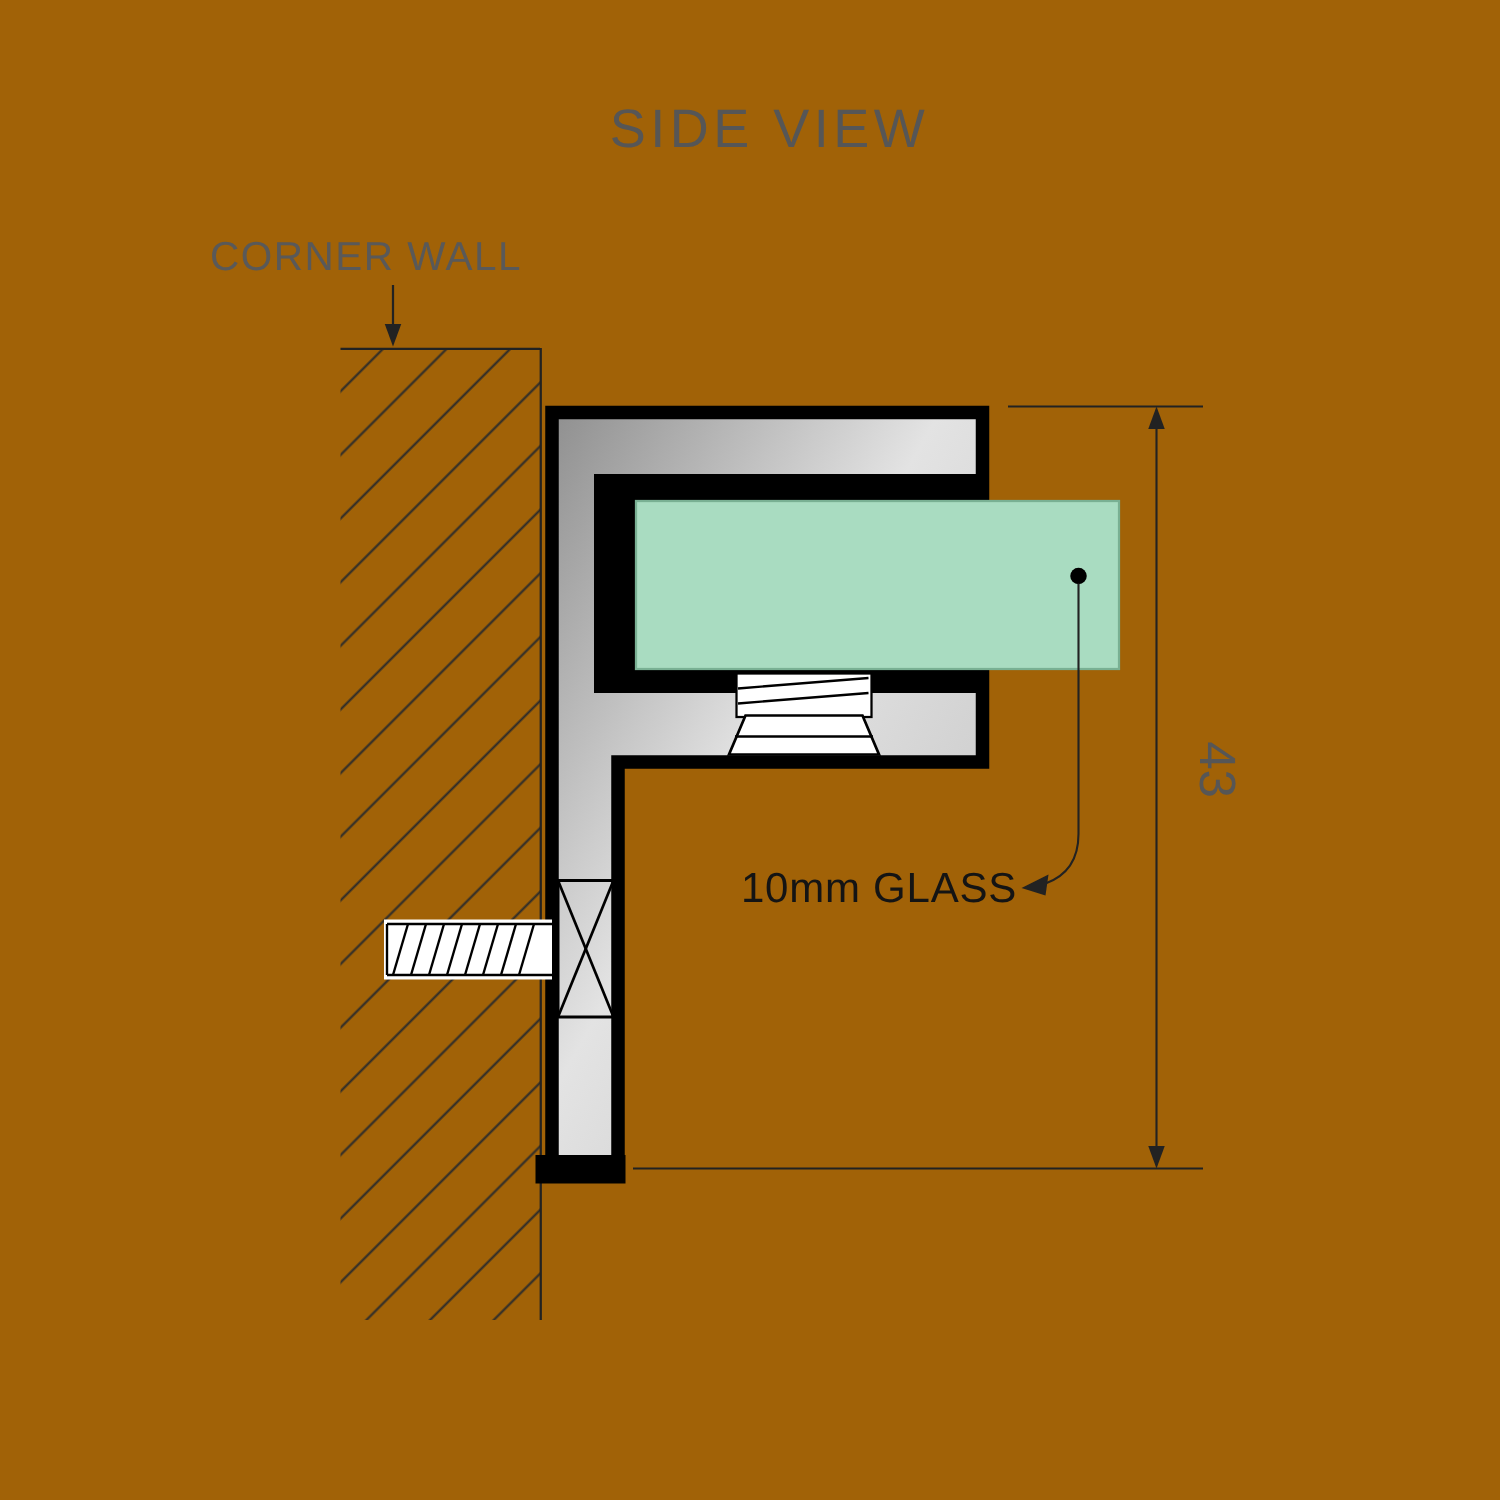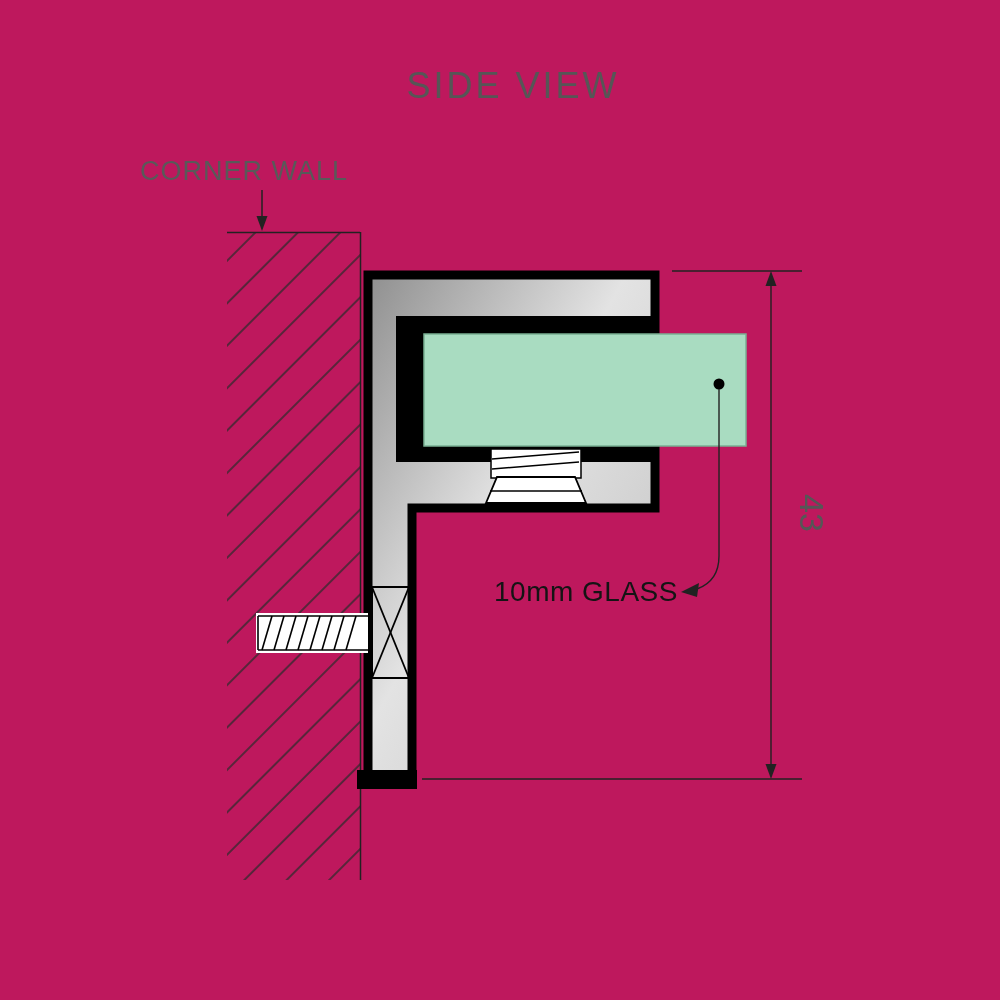--- a/index.html
+++ b/index.html
@@ -4,21 +4,21 @@
 <style>
   html, body {
     margin: 0;
     padding: 0;
     background: #ffffff;
   }
   .canvas {
     position: relative;
     width: 1000px;
     height: 1000px;
-    background: #be185d;
+    background: #a16207;
     font-family: "Liberation Sans", sans-serif;
   }
   svg { display: block; }
   text {
     font-family: "Liberation Sans", sans-serif;
   }
   .title-text {
     font-size: 36px;
     fill: #565656;
     letter-spacing: 3px;

